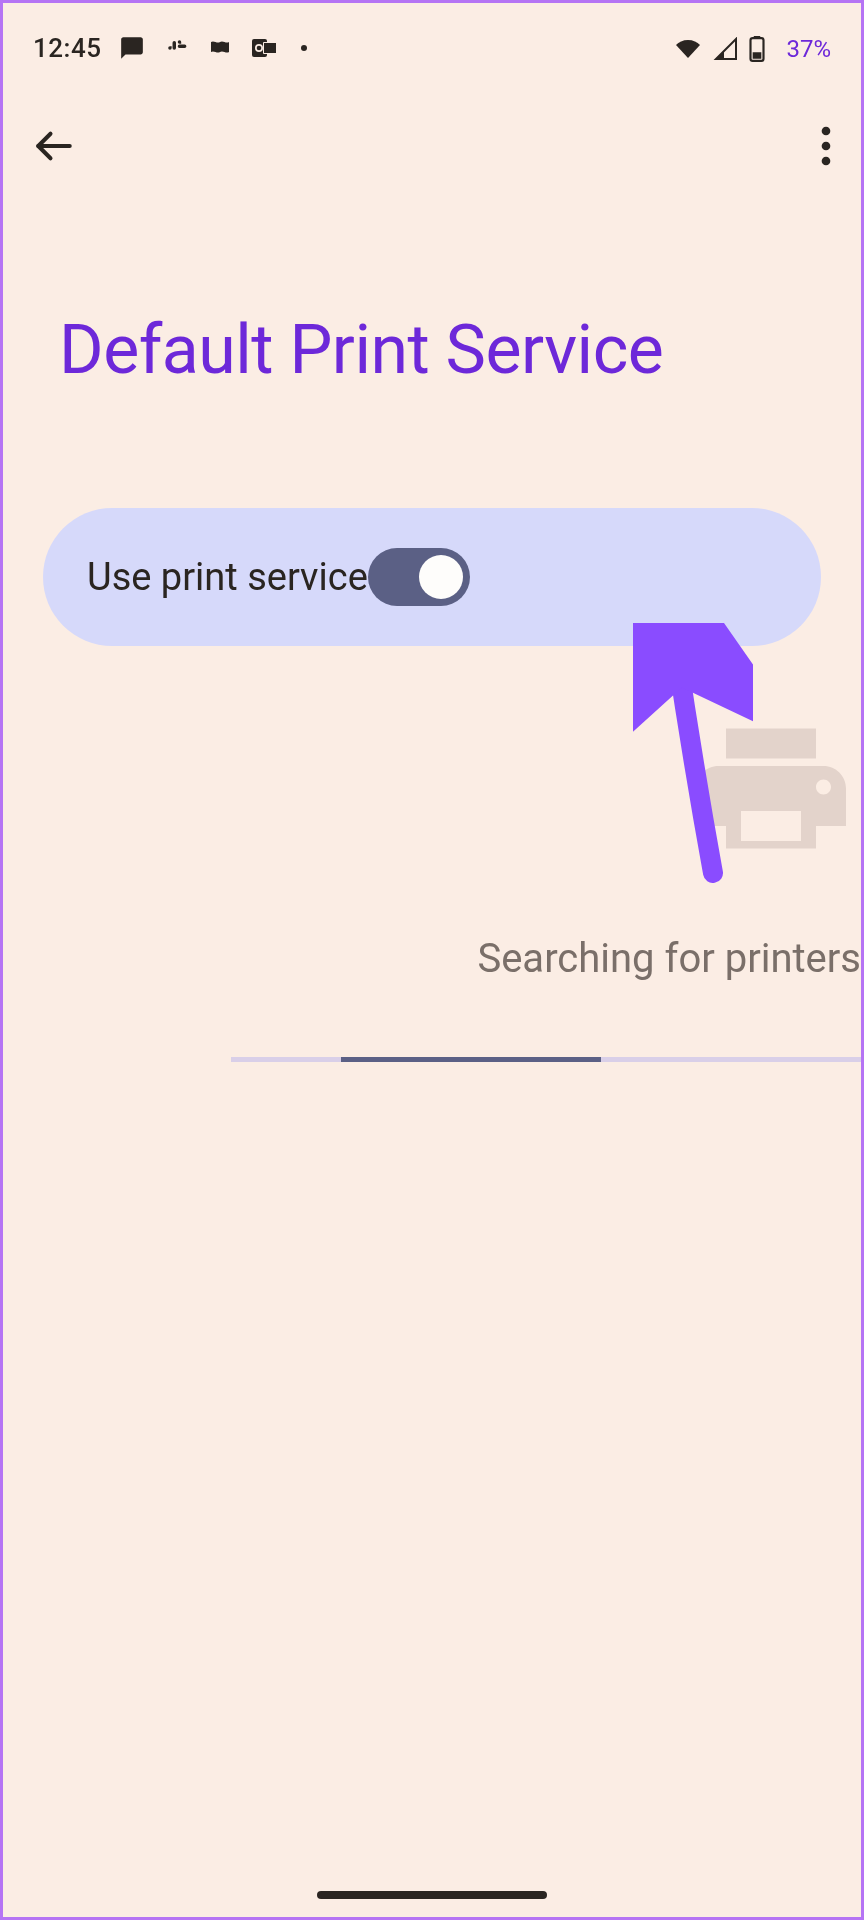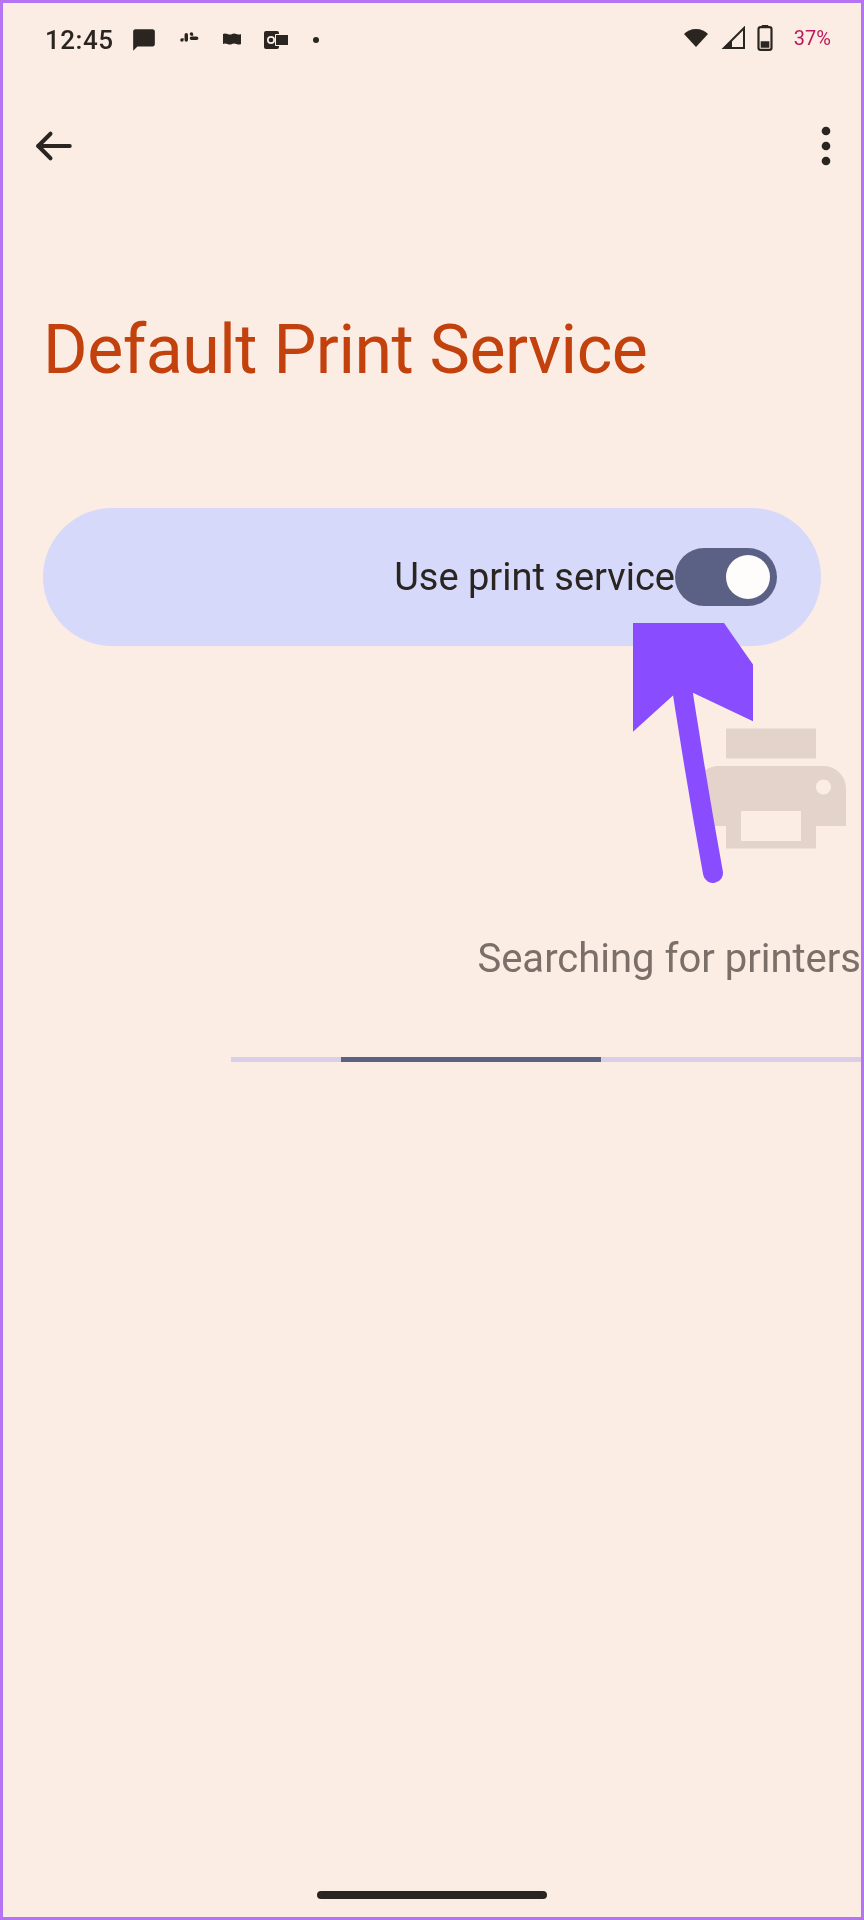--- a/index.html
+++ b/index.html
@@ -8,61 +8,62 @@
     background: #fbede4;
     font-family: 'Roboto', -apple-system, BlinkMacSystemFont, sans-serif;
     border: 3px solid #b574f4;
     position: relative;
     color: #2a2521;
   }
 
   
   .status-bar {
     display: flex;
-    align-items: flex-start;
+    align-items: flex-end;
     justify-content: space-between;
-    padding: 22px 30px 10px 42px;
+    padding: 22px 30px 10px 30px;
     height: 70px;
   }
   .status-left { display: flex; align-items: center; gap: 18px; }
   .status-right { display: flex; align-items: center; gap: 10px; }
   .status-time { font-size: 26px; font-weight: 500; color: #2a2521; letter-spacing: 0.5px; }
   .status-icon { display: inline-flex; color: #2a2521; }
   .status-dot { width: 6px; height: 6px; border-radius: 50%; background: #2a2521; margin-left: 4px; }
-  .battery-text { font-size: 20px; font-weight: 400; color: #be185d; margin-left: 11px;}
+  .battery-text { font-size: 24px; font-weight: 400; color: #6d28d9; margin-left: 11px;}
 
   
   .app-bar {
     display: flex;
     align-items: center;
     justify-content: space-between;
     height: 90px;
     padding: 0 30px 0 30px;
     margin-top: 30px;
   }
 
   
   .page-title {
     font-size: 68px;
     font-weight: 400;
-    color: #c2410c;
+    color: #6d28d9;
     padding: 0 40px;
     margin-top: 120px;
     letter-spacing: -0.5px;
     line-height: 1.1;
+    margin-left: 16px;
   }
 
   
   .toggle-card {
     margin: 120px 40px 0 40px;
     background: #d6d9fa;
     border-radius: 70px;
     display: flex;
     align-items: center;
-    justify-content: flex-end;
+    justify-content: flex-start;
     padding: 40px 44px;
   }
   .toggle-label {
     font-size: 38px;
     font-weight: 400;
     color: #2a2521;
   }
   .switch {
     width: 102px;
     height: 58px;

